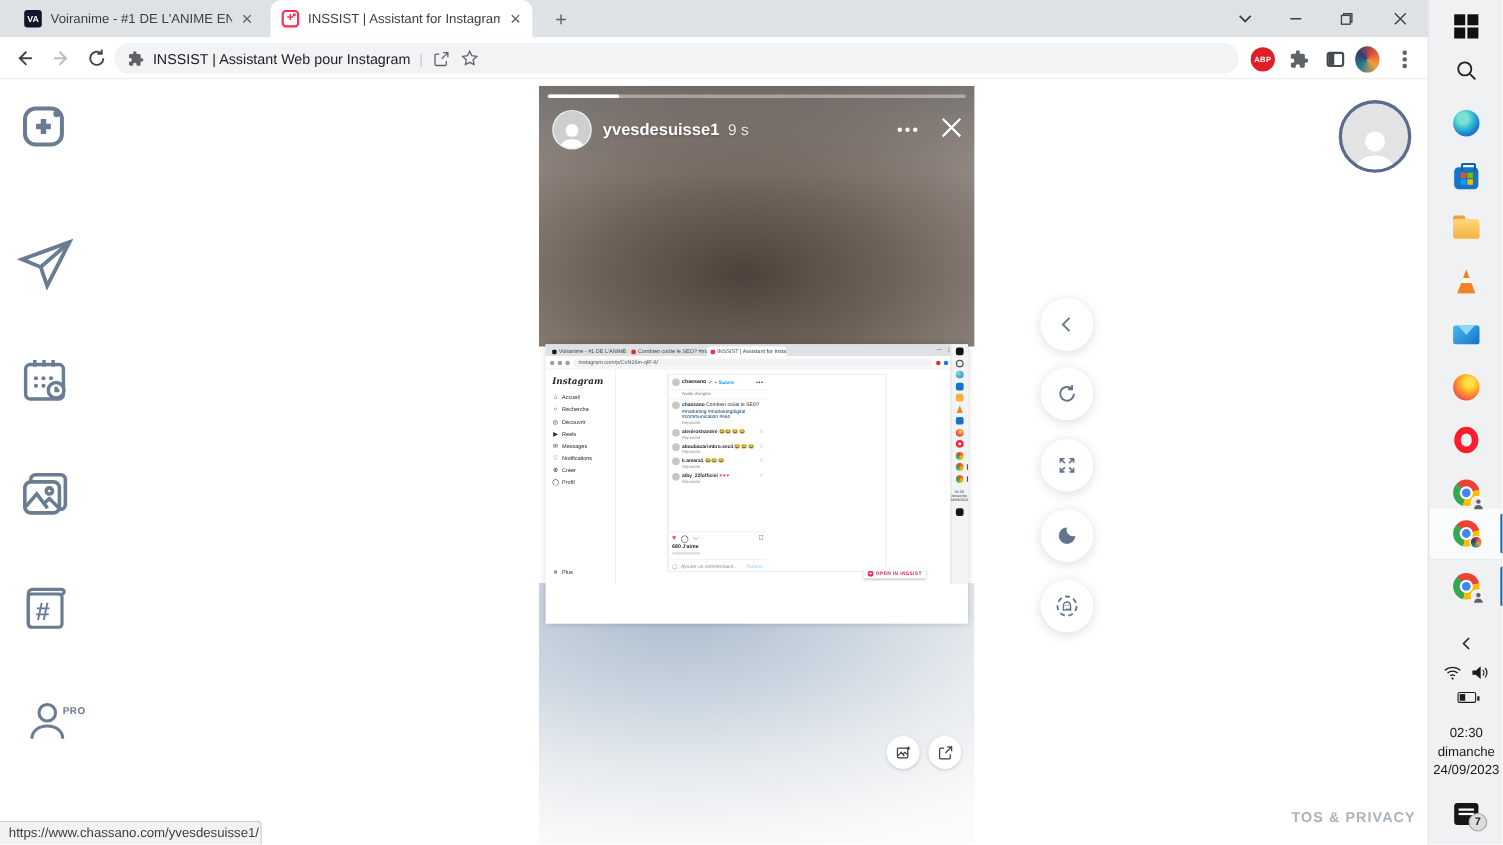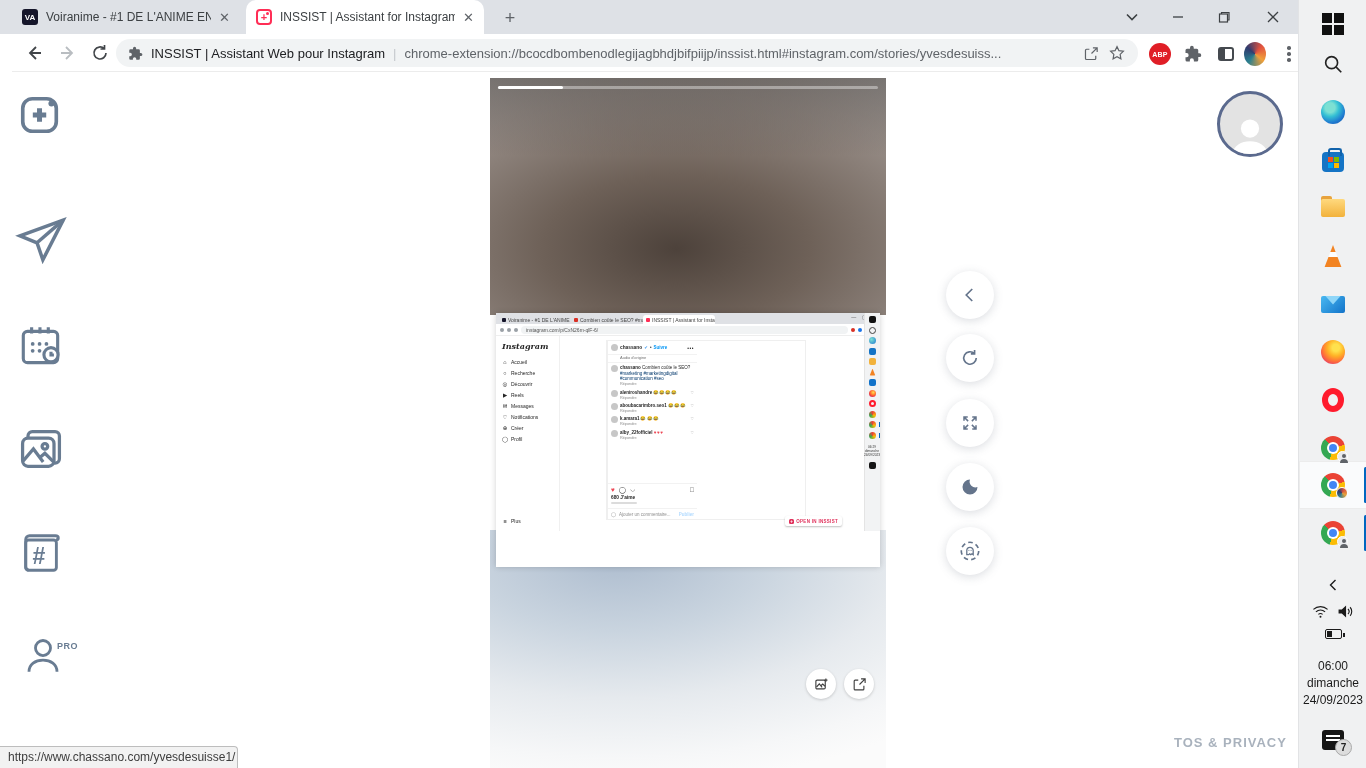--- a/index.html
+++ b/index.html
@@ -18,21 +18,21 @@
   .fav-inssist { width:16px; height:16px; border-radius:4px; border:2px solid #ff2d55; background:#fff; position:relative; flex:none;}
   .fav-inssist::before { content:"+"; position:absolute; left:50%; top:50%; transform:translate(-50%,-54%); color:#ff2d55; font-weight:bold; font-size:11px; }
   .fav-inssist::after { content:""; position:absolute; right:1px; top:1px; width:3px; height:3px; border-radius:50%; background:#ff2d55; }
   .newtab { position:absolute; left:498px; top:6px; width:24px; height:24px; font-size:18px; color:#5f6368; display:flex; align-items:center; justify-content:center; }
   .wc { position:absolute; top:0; height:34px; width:46px; display:flex; align-items:center; justify-content:center; color:#3c4043; }
   .wc svg { display:block; }
   .wc.tsearch { left:1112px; width:40px;}
   .wc.min { left:1155px; } .wc.max { left:1201px; } .wc.close { left:1249px; width:48px;}
 
   
-  .toolbar { position:absolute; left:12px; top:34px; width:1298px; height:38px; background:#fff; border-bottom:1px solid #ececec; }
+  .toolbar { position:absolute; left:0; top:34px; width:1298px; height:38px; background:#fff; border-bottom:1px solid #ececec; }
   .navbtn { position:absolute; top:7px; width:24px; height:24px; display:flex; align-items:center; justify-content:center; }
   .omnibox { position:absolute; left:104px; top:5px; width:1022px; height:28px; border-radius:14px; background:#f1f3f4; display:flex; align-items:center; padding:0 12px; gap:8px; }
   .omnibox .ptitle { font-size:13px; color:#202124; white-space:nowrap; }
   .omnibox .sep { color:#c4c7cb; font-size:13px; }
   .omnibox .purl { font-size:13px; color:#5f6368; white-space:nowrap; overflow:hidden; flex:1; }
   .tbicon { position:absolute; top:9px; width:22px; height:22px; display:flex; align-items:center; justify-content:center; }
   .abp { width:22px; height:22px; border-radius:50%; background:#e01e26; color:#fff; font-size:7px; font-weight:bold; display:flex; align-items:center; justify-content:center; letter-spacing:.2px; }
   .side-panel { width:16px; height:14px; border:2px solid #454a4f; border-radius:3px; position:relative; }
   .side-panel::before { content:""; position:absolute; left:0; top:0; bottom:0; width:5px; background:#454a4f; }
   .tb-avatar { width:24px; height:24px; border-radius:50%; background:conic-gradient(from 40deg,#e2523f,#f0a03a,#2a7f8f,#303b6e,#e2523f); }
@@ -223,21 +223,20 @@
       <svg width="18" height="18" viewBox="0 0 18 18">
           <path d="M15 9 a6 6 0 1 1 -1.8-4.3 M13.5 1 v4 h-4" stroke="#414549" stroke-width="1.7" fill="none"></path>
         </svg>
     </div>
     <div class="omnibox">
       <svg width="15" height="15" viewBox="0 0 24 24">
           <path fill="#5f6368" d="M20.5 11H19V7a2 2 0 0 0-2-2h-4V3.5a2.5 2.5 0 0 0-5 0V5H4a2 2 0 0 0-2 2v3.8h1.5a2.7 2.7 0 0 1 0 5.4H2V20a2 2 0 0 0 2 2h3.8v-1.5a2.7 2.7 0 0 1 5.4 0V22H17a2 2 0 0 0 2-2v-4h1.5a2.5 2.5 0 0 0 0-5z"></path>
         </svg>
       <span class="ptitle">INSSIST | Assistant Web pour Instagram</span>
       <span class="sep">|</span>
-      <span class="purl">chrome-extension://bcocdbombenodlegijagbhdjbifpiijp/inssist.html#instagram.com/stories/yvesdesuiss...</span>
       <svg width="17" height="17" viewBox="0 0 24 24">
           <path d="M9 6 H5 a1.5 1.5 0 0 0 -1.5 1.5 V19 a1.5 1.5 0 0 0 1.5 1.5 H16.5 A1.5 1.5 0 0 0 18 19 V15" stroke="#5f6368" stroke-width="1.7" fill="none"></path>
           <path d="M12 12 L20 4 M14 4 h6 v6" stroke="#5f6368" stroke-width="1.7" fill="none"></path>
         </svg>
       <svg width="18" height="18" viewBox="0 0 24 24">
           <path d="M12 3.5 l2.6 5.4 5.9.8 -4.3 4.1 1 5.9 L12 16.9 6.8 19.7 l1-5.9 L3.5 9.7 l5.9-.8 Z" stroke="#5f6368" stroke-width="1.6" fill="none"></path>
         </svg>
     </div>
     <div class="tbicon" style="left:1137px">
         <span class="abp">ABP</span>
@@ -463,20 +462,41 @@
           <div>24/09/2023</div>
         </div>
         <span class="mi" style="background:#161616"></span>
       </div>
     </div>
 
     <div class="story-headgrad"></div>
     <div class="progress-track">
       <div class="progress-fill" style="width: 17%;"></div>
     </div>
+    <div class="story-head">
+      <span class="story-ava">
+        <svg width="28" height="26" viewBox="0 0 24 22">
+            <circle cx="12" cy="8" r="5" class="person-glyph"></circle>
+            <path d="M2 24 c0-6 4.5-9 10-9 s10 3 10 9 Z" class="person-glyph"></path>
+          </svg>
+      </span>
+      <span class="story-user">yvesdesuisse1</span>
+      <span class="story-time">9 s</span>
+      <span class="spacer"></span>
+      <span class="dots3">
+          <i></i>
+          <i></i>
+          <i></i>
+        </span>
+      <span class="story-close">
+        <svg width="26" height="26" viewBox="0 0 26 26">
+            <path d="M5 5 L21 21 M21 5 L5 21" stroke="#fff" stroke-width="2" fill="none"></path>
+          </svg>
+      </span>
+    </div>
     <div class="story-fabs">
       <span class="mini-fab">
         <svg width="15" height="15" viewBox="0 0 24 24" fill="none" stroke="#3f3f3f" stroke-width="1.8">
             <rect x="3" y="5" width="15" height="14" rx="2"></rect>
             <path d="M4 16 l4.5-5 4.5 5.5 M11 14 l3-2.8 3.6 3.6"></path>
             <path d="M19 2.5 v5 M16.5 5 h5"></path>
           </svg>
       </span>
       <span class="mini-fab">
         <svg width="15" height="15" viewBox="0 0 24 24" fill="none" stroke="#3f3f3f" stroke-width="1.8">
@@ -601,21 +621,21 @@
         <svg width="17" height="15" viewBox="0 0 24 20" fill="none" stroke="#1b1b1b" stroke-width="1.6">
             <path d="M3 8 h4 l5-4.5 v13 L7 12 H3 Z" fill="#1b1b1b"></path>
             <path d="M15.5 6.5 a5 5 0 0 1 0 7 M18.5 4 a9 9 0 0 1 0 12"></path>
           </svg>
       </span>
     </div>
     <div class="battery">
         <span class="batt-body"></span>
       </div>
     <div class="tray clock">
-      <div>06:00</div>
+      <div>02:30</div>
       <div>dimanche</div>
       <div>24/09/2023</div>
     </div>
     <div class="notif">
       <span class="notif-sq">
           <span class="notif-badge">7</span>
         </span>
     </div>
   </div>
 

